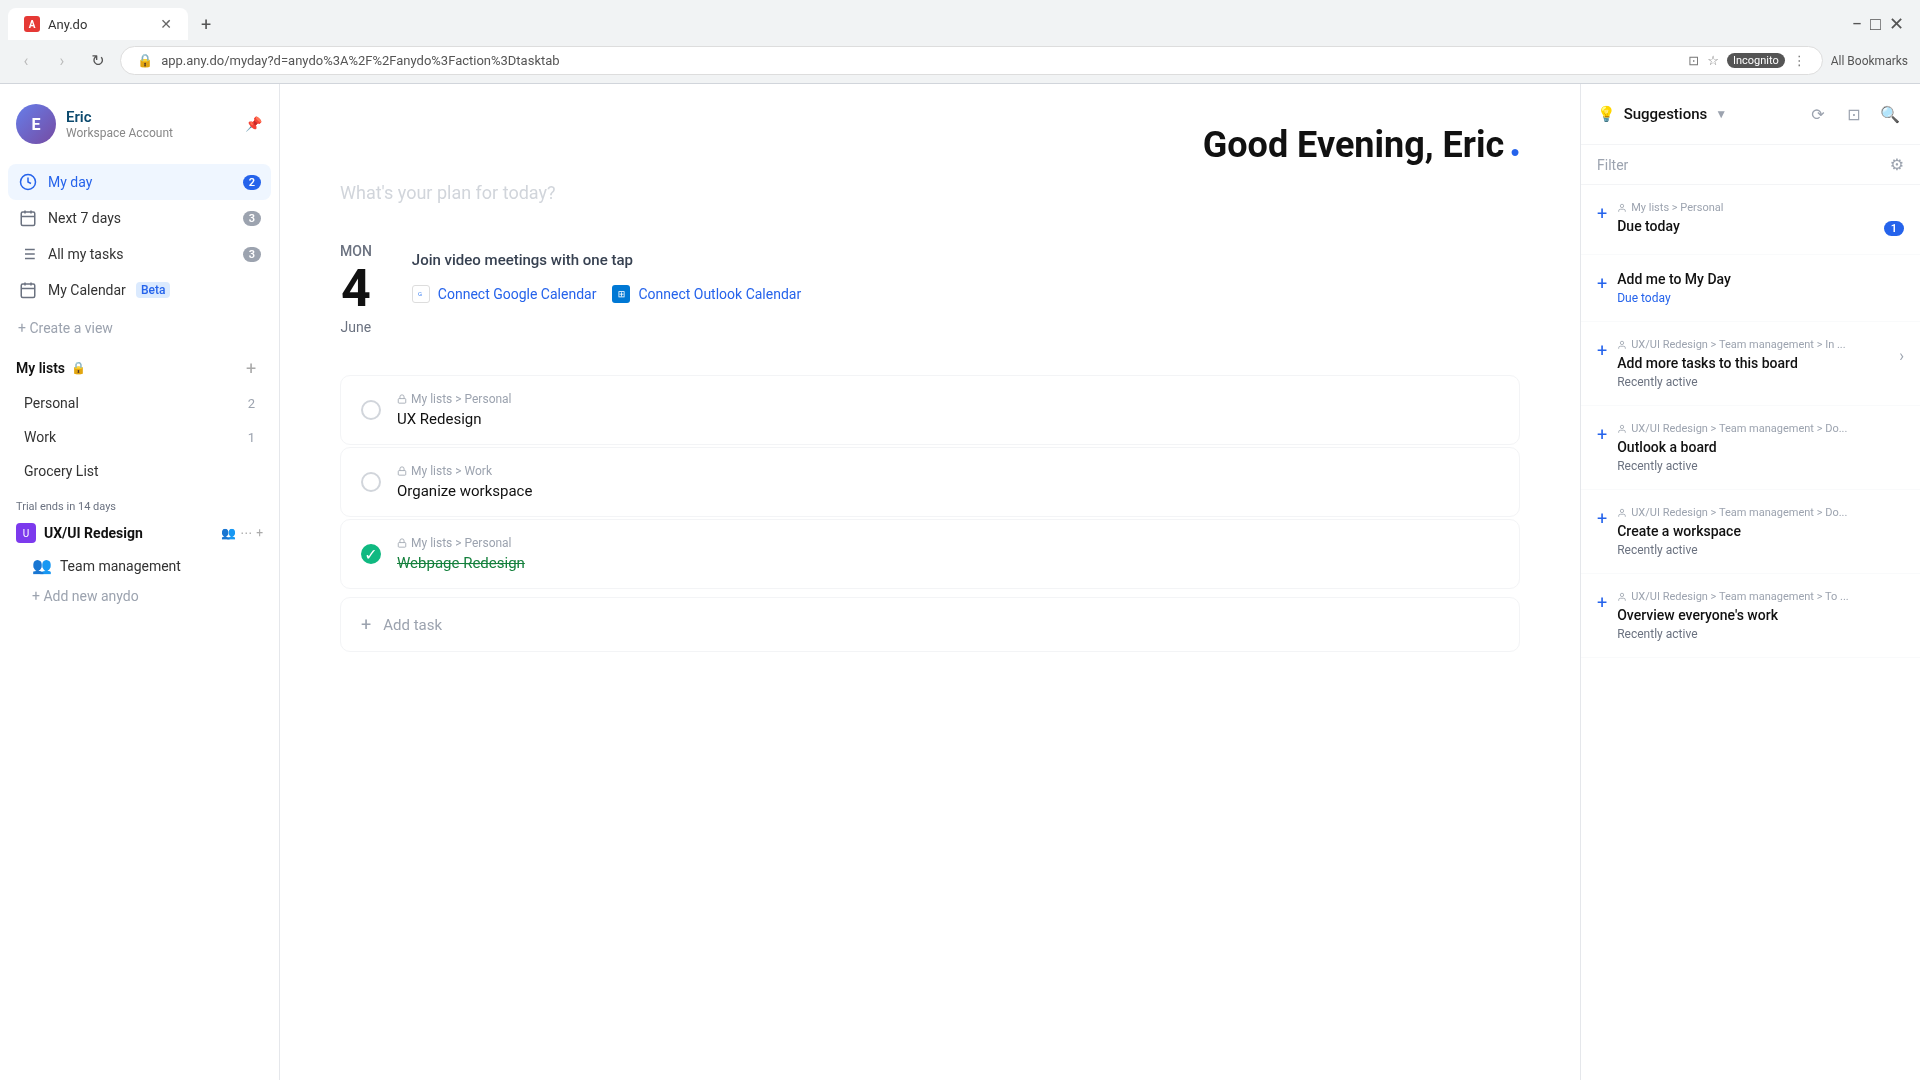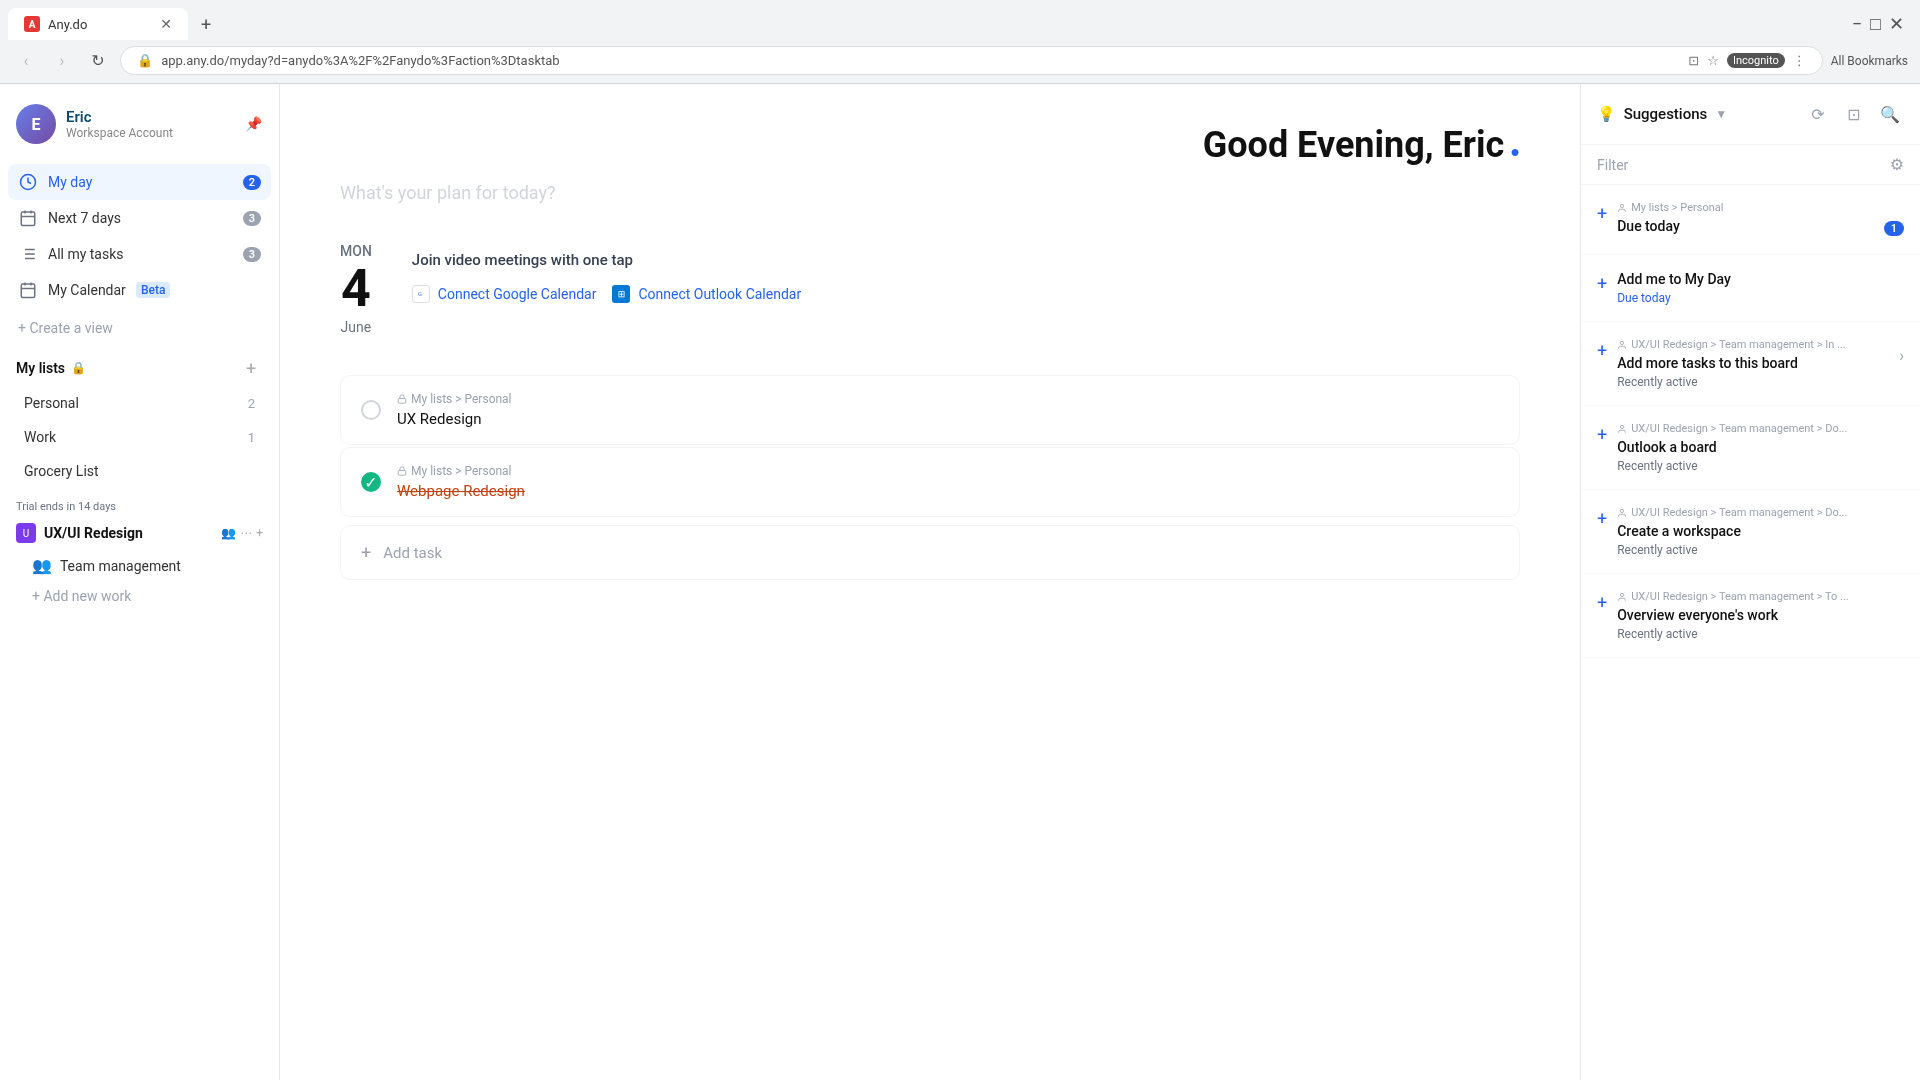--- a/index.html
+++ b/index.html
@@ -81,21 +81,21 @@
     .google-cal { background: #fff; border: 1px solid #ddd; }
     .outlook-cal { background: #0078d4; color: white; }
 
     .tasks-list { display: flex; flex-direction: column; gap: 2px; }
     .task-row { display: flex; align-items: center; gap: 16px; padding: 16px 20px; border: 1px solid #f3f4f6; border-radius: 10px; background: #fff; cursor: pointer; }
     .task-checkbox { width: 20px; height: 20px; border-radius: 50%; border: 2px solid #d1d5db; display: flex; align-items: center; justify-content: center; flex-shrink: 0; cursor: pointer; }
     .task-checkbox.completed { border-color: #10b981; background: #10b981; color: white; }
     .task-content { flex: 1; }
     .task-breadcrumb { font-size: 12px; color: #9ca3af; margin-bottom: 4px; display: flex; align-items: center; gap: 4px; }
     .task-title { font-size: 15px; color: #111; }
-    .task-title.completed { text-decoration: line-through; color: #c2410c; }
+    .task-title.completed { text-decoration: line-through; color: #15803d; }
 
     .add-task-row { display: flex; align-items: center; gap: 12px; padding: 16px 20px; border: 1px solid #f3f4f6; border-radius: 10px; color: #9ca3af; cursor: pointer; font-size: 15px; margin-top: 8px; }
 
     
     .right-panel { width: 340px; border-left: 1px solid #e5e7eb; background: #fff; display: flex; flex-direction: column; overflow-y: auto; }
     .right-header { display: flex; align-items: center; padding: 16px; border-bottom: 1px solid #f3f4f6; gap: 8px; }
     .suggestions-btn { display: flex; align-items: center; gap: 8px; font-size: 15px; font-weight: 500; color: #111; flex: 1; cursor: pointer; }
     .suggestions-chevron { color: #9ca3af; font-size: 12px; }
     .right-actions { display: flex; gap: 8px; color: #9ca3af; }
     .right-action-btn { cursor: pointer; font-size: 16px; width: 28px; height: 28px; display: flex; align-items: center; justify-content: center; border-radius: 4px; }
@@ -245,21 +245,21 @@
           <span>👥</span>
           <span>⋯</span>
           <span>+</span>
         </div>
       </div>
       <div class="board-item">
         <span class="board-emoji">👥</span>
         <span>Team management</span>
       </div>
       <div class="add-board">
-        <span>+ Add new work</span>
+        <span>+ Add new anydo</span>
       </div>
     </div>
   </div>
 
   <div class="main">
     <div style="display: flex; align-items: baseline; gap: 6px; margin-bottom: 8px; justify-content: flex-end;">
       <h1 class="greeting">Good Evening, Eric</h1>
       <span class="greeting-dot">●</span>
     </div>
     <div class="greeting-sub">What's your plan for today?</div>
@@ -299,20 +299,33 @@
             <svg width="10" height="10" viewBox="0 0 24 24" fill="none" stroke="#9ca3af" stroke-width="2">
                 <rect x="3" y="11" width="18" height="11" rx="2" ry="2"></rect>
                 <path d="M7 11V7a5 5 0 0 1 10 0v4"></path>
               </svg>
             My lists &gt; Personal
           </div>
           <div class="task-title">UX Redesign</div>
         </div>
       </div>
 
+      <div class="task-row">
+        <div class="task-checkbox"></div>
+        <div class="task-content">
+          <div class="task-breadcrumb">
+            <svg width="10" height="10" viewBox="0 0 24 24" fill="none" stroke="#9ca3af" stroke-width="2">
+                <rect x="3" y="11" width="18" height="11" rx="2" ry="2"></rect>
+                <path d="M7 11V7a5 5 0 0 1 10 0v4"></path>
+              </svg>
+            My lists &gt; Work
+          </div>
+          <div class="task-title">Organize workspace</div>
+        </div>
+      </div>
 
       <div class="task-row">
         <div class="task-checkbox completed">✓</div>
         <div class="task-content">
           <div class="task-breadcrumb">
             <svg width="10" height="10" viewBox="0 0 24 24" fill="none" stroke="#9ca3af" stroke-width="2">
                 <rect x="3" y="11" width="18" height="11" rx="2" ry="2"></rect>
                 <path d="M7 11V7a5 5 0 0 1 10 0v4"></path>
               </svg>
             My lists &gt; Personal

